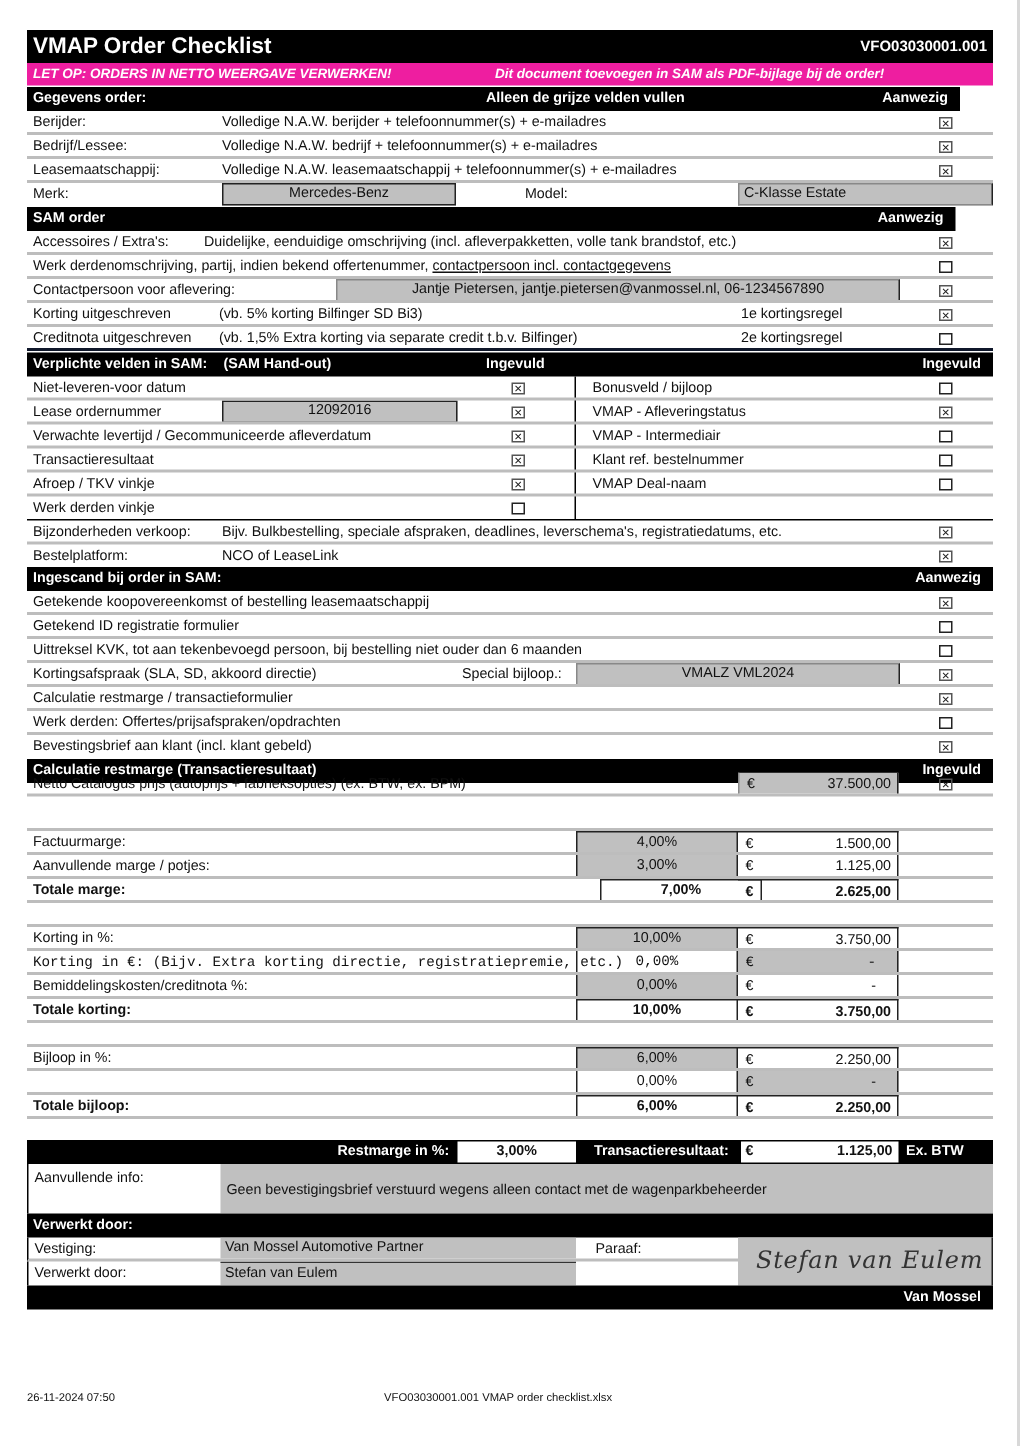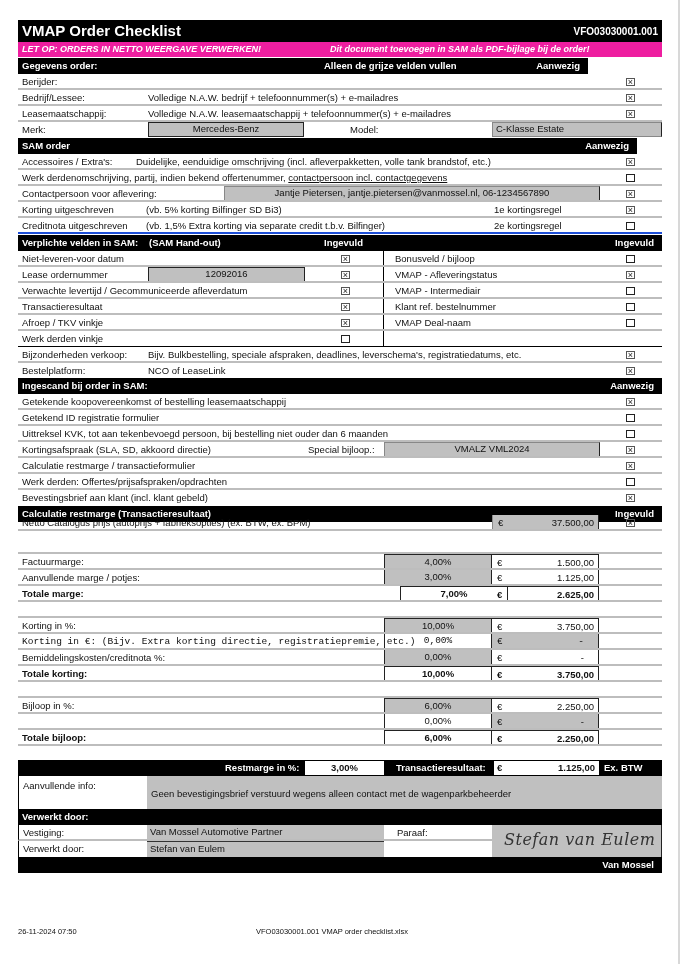--- a/index.html
+++ b/index.html
@@ -24,27 +24,28 @@
 
 <div class="abs bar" style="left:18px;top:20px;width:644px;height:22px;">
   <span class="t" style="left:4px;top:2px;font-size:15px;line-height:18px;">VMAP Order Checklist</span>
   <span class="t" style="right:4px;top:5px;font-size:10px;">VFO03030001.001</span>
 </div>
 <div class="abs pink" style="left:18px;top:42px;width:644px;height:15px;font-size:9px;">
   <span class="t" style="left:4px;top:1px;">LET OP: ORDERS IN NETTO WEERGAVE VERWERKEN!</span>
   <span class="t" style="left:312px;top:1px;">Dit document toevoegen in SAM als PDF-bijlage bij de order!</span>
 </div>
 
-<div class="abs bar" style="left:18px;top:58px;width:570px;height:16px;">
+<div class="abs bar" style="left:18px;top:58px;width:622px;height:16px;">
   <span class="t" style="left:4px;">Gegevens order:</span>
   <span class="t" style="left:306px;">Alleen de grijze velden vullen</span>
   <span class="t" style="right:8px;">Aanwezig</span>
 </div>
 <div class="abs row" style="top:74px;">
   <span class="t" style="left:4px;">Berijder:</span>
+  <span class="t" style="left:130px;">Volledige N.A.W. berijder + telefoonnummer(s) + e-mailadres</span>
   <span class="cb x" style="left:608px;"></span>
 </div>
 <div class="abs row" style="top:90px;">
   <span class="t" style="left:4px;">Bedrijf/Lessee:</span>
   <span class="t" style="left:130px;">Volledige N.A.W. bedrijf + telefoonnummer(s) + e-mailadres</span>
   <span class="cb x" style="left:608px;"></span>
 </div>
 <div class="abs row" style="top:106px;">
   <span class="t" style="left:4px;">Leasemaatschappij:</span>
   <span class="t" style="left:130px;">Volledige N.A.W. leasemaatschappij + telefoonnummer(s) + e-mailadres</span>
@@ -74,21 +75,21 @@
   <span class="t" style="left:4px;">Contactpersoon voor aflevering:</span>
   <div class="gbox" style="left:206px;width:376px;border-left:1px solid #888;border-top:1px solid #888;border-bottom:1px solid #888;">Jantje Pietersen, jantje.pietersen@vanmossel.nl, 06-1234567890</div>
   <span class="cb x" style="left:608px;"></span>
 </div>
 <div class="abs row" style="top:202px;">
   <span class="t" style="left:4px;">Korting uitgeschreven</span>
   <span class="t" style="left:128px;">(vb. 5% korting Bilfinger SD Bi3)</span>
   <span class="t" style="left:476px;">1e kortingsregel</span>
   <span class="cb x" style="left:608px;"></span>
 </div>
-<div class="abs row" style="top:218px;border-bottom:2px solid #1d4ed8;">
+<div class="abs row" style="top:218px;border-bottom:2px solid #0f172a;">
   <span class="t" style="left:4px;">Creditnota uitgeschreven</span>
   <span class="t" style="left:128px;">(vb. 1,5% Extra korting via separate credit t.b.v. Bilfinger)</span>
   <span class="t" style="left:476px;">2e kortingsregel</span>
   <span class="cb" style="left:608px;"></span>
 </div>
 
 <div class="abs bar" style="left:18px;top:235px;width:644px;height:16px;">
   <span class="t" style="left:4px;">Verplichte velden in SAM:</span>
   <span class="t" style="left:131px;">(SAM Hand-out)</span>
   <span class="t" style="left:306px;">Ingevuld</span>

